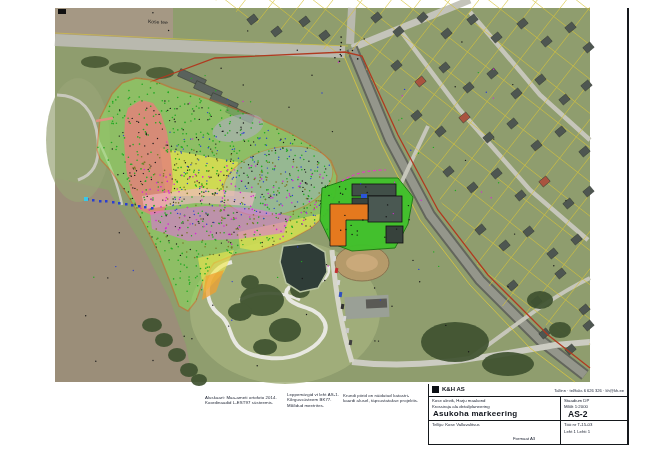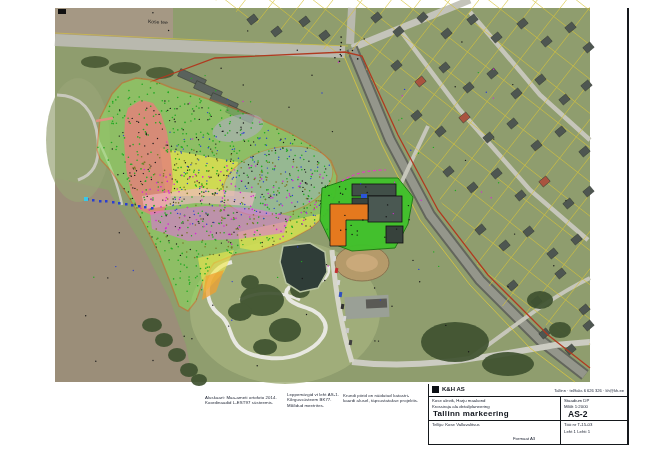--- a/index.html
+++ b/index.html
@@ -2049,21 +2049,21 @@
   <div class="hline" style="top:60px"></div>
   <div class="vline" style="left:0;top:0;height:60px"></div>
   <div class="vline" style="left:132px;top:12px;height:48px"></div>
 
   <div class="tb-logo"></div>
   <div class="tb-company">K&amp;H AS</div>
   <div class="tb-contact">Tallinn · tel/faks 6 626 326 · kh@kh.ee</div>
 
   <div class="tb-obj1">Kose alevik, Harju maakond</div>
   <div class="tb-obj2">Krossiraja ala detailplaneering</div>
-  <div class="tb-title">Tallinn markeering</div>
+  <div class="tb-title">Asukoha markeering</div>
 
   <div class="tb-stage">
     <span>Staadium</span>
     <span>DP</span>
   </div>
   <div class="tb-scale">
     <span>Mõõt</span>
     <span>1:2000</span>
   </div>
   <div class="tb-drawno">AS-2</div>

